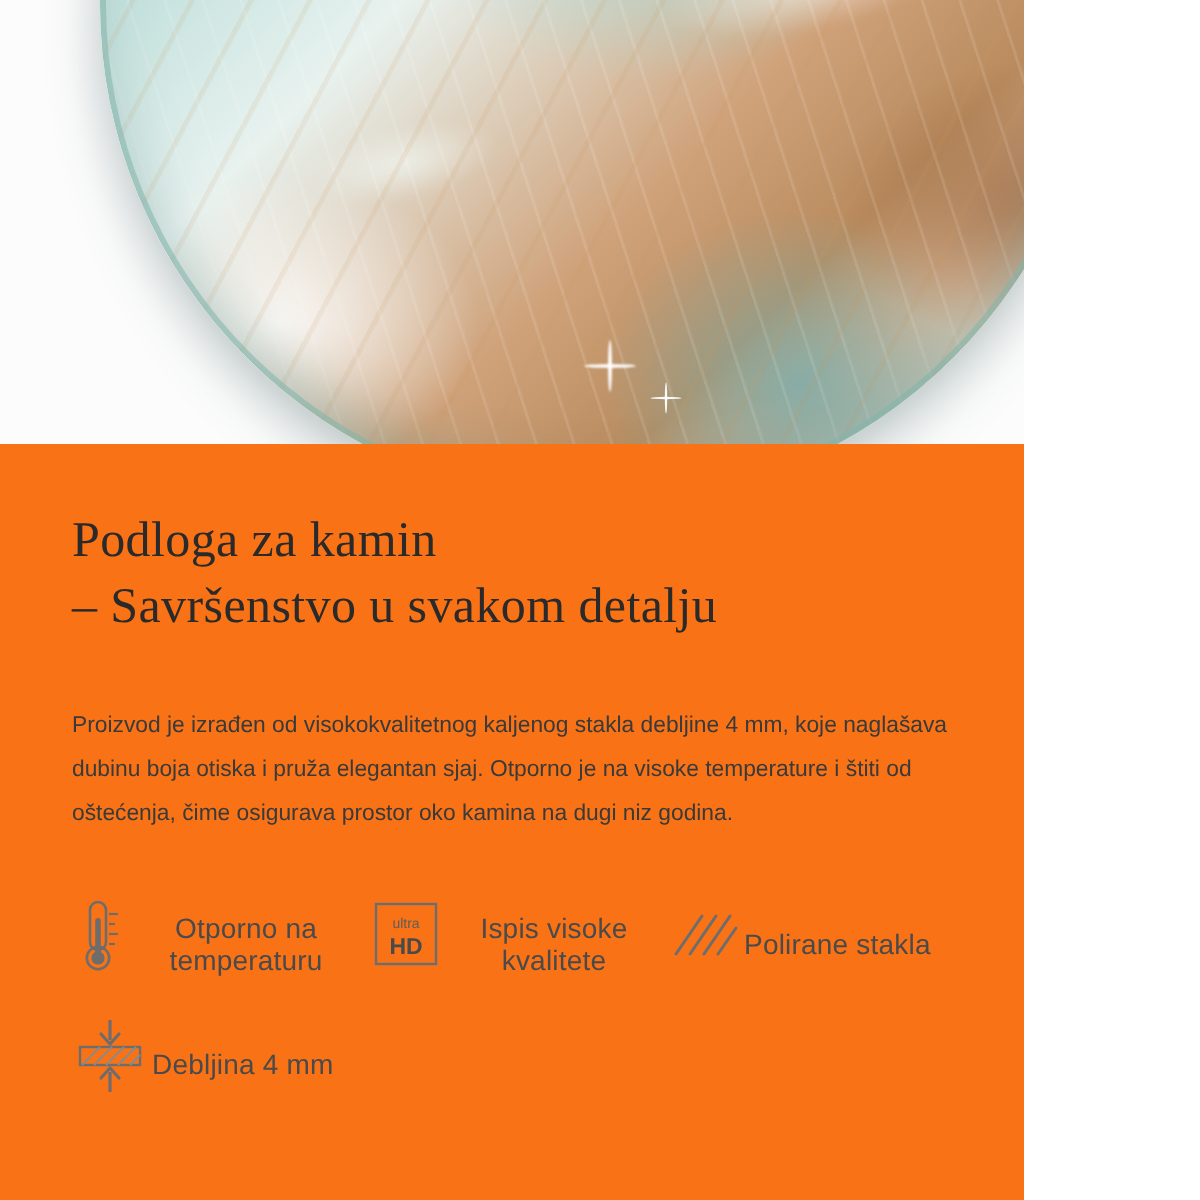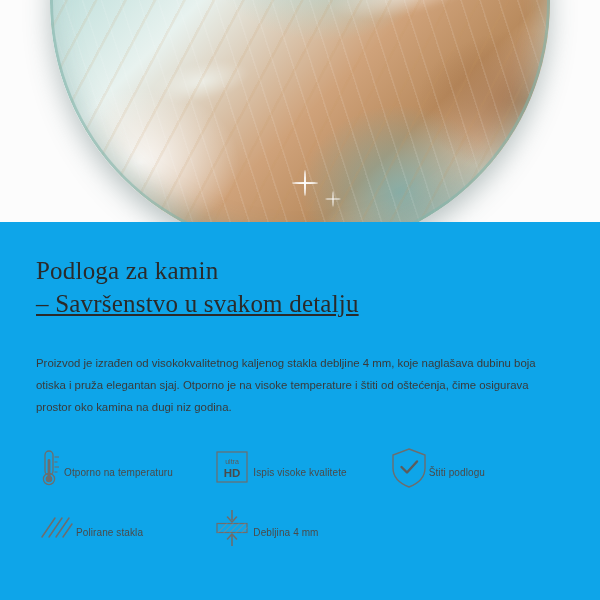--- a/index.html
+++ b/index.html
@@ -8,23 +8,23 @@
   }
   body {
     width: 600px;
     height: 600px;
     background: #ffffff;
     font-family: "Liberation Sans", sans-serif;
     overflow: hidden;
   }
   .page {
     position: relative;
-    width: 600px;
+    width: 512px;
     height: 600px;
-    background: #0ea5e9;
+    background: #f97316;
     overflow: hidden;
   }
 
   
   .hero {
     position: relative;
     width: 600px;
     height: 222px;
     overflow: hidden;
     background: #fcfcfc;
@@ -105,21 +105,21 @@
   }
   .headline {
     font-family: "Liberation Serif", serif;
     font-size: 25px;
     line-height: 1.32;
     color: #2a2a2a;
     font-weight: 400;
     letter-spacing: 0.2px;
     margin: 14px 0 0 0;
   }
-  .headline .l2 { display: block; text-decoration: underline; }
+  .headline .l2 { display: block; }
   .body-copy {
     margin-top: 32px;
     font-size: 11.4px;
     line-height: 1.95;
     color: #3a3a3a;
     max-width: 528px;
   }
 
   
   .features {
@@ -136,21 +136,21 @@
     justify-content: flex-start;
   }
   .feature-icon {
     height: 46px;
     display: flex;
     align-items: center;
     justify-content: center;
   }
   .feature-label {
     margin-top: 9px;
-    font-size: 10px;
+    font-size: 14px;
     color: #4a4a4a;
     text-align: center;
     letter-spacing: 0.1px;
   }
   svg { display: block; }
 </style>
 </head>
 <body>
 
 <div class="page">
@@ -195,29 +195,20 @@
       <div class="feature-icon">
         <svg width="42" height="40" viewBox="0 0 42 40">
           <rect x="6" y="4" width="30" height="30" fill="none" stroke="#6d6d6d" stroke-width="1.2"></rect>
           <text x="21" y="16" font-family="Liberation Sans, sans-serif" font-size="7" fill="#5c5c5c" text-anchor="middle">ultra</text>
           <text x="21" y="29" font-family="Liberation Sans, sans-serif" font-size="11.5" font-weight="bold" fill="#4a4a4a" text-anchor="middle">HD</text>
         </svg>
       </div>
       <div class="feature-label">Ispis visoke kvalitete</div>
     </div>
 
-    <div class="feature">
-      <div class="feature-icon">
-        <svg width="40" height="44" viewBox="0 0 40 44">
-          <path d="M20 3 L36 9 V22 C36 31 29 37.5 20 41 C11 37.5 4 31 4 22 V9 Z" fill="none" stroke="#6d6d6d" stroke-width="1.4"></path>
-          <path d="M12.5 21 L18 26.5 L28 15.5" fill="none" stroke="#5c5c5c" stroke-width="2.4" stroke-linecap="round" stroke-linejoin="round"></path>
-        </svg>
-      </div>
-      <div class="feature-label">Štiti podlogu</div>
-    </div>
 
 
     <div class="feature">
       <div class="feature-icon">
         <svg width="42" height="36" viewBox="0 0 42 36">
           <line x1="8" y1="27" x2="21" y2="8" stroke="#6d6d6d" stroke-width="1.5" stroke-linecap="round"></line>
           <line x1="15" y1="27" x2="28" y2="8" stroke="#6d6d6d" stroke-width="1.5" stroke-linecap="round"></line>
           <line x1="22" y1="27" x2="35" y2="8" stroke="#6d6d6d" stroke-width="1.5" stroke-linecap="round"></line>
           <line x1="29" y1="27" x2="38" y2="14" stroke="#6d6d6d" stroke-width="1.5" stroke-linecap="round"></line>
         </svg>

